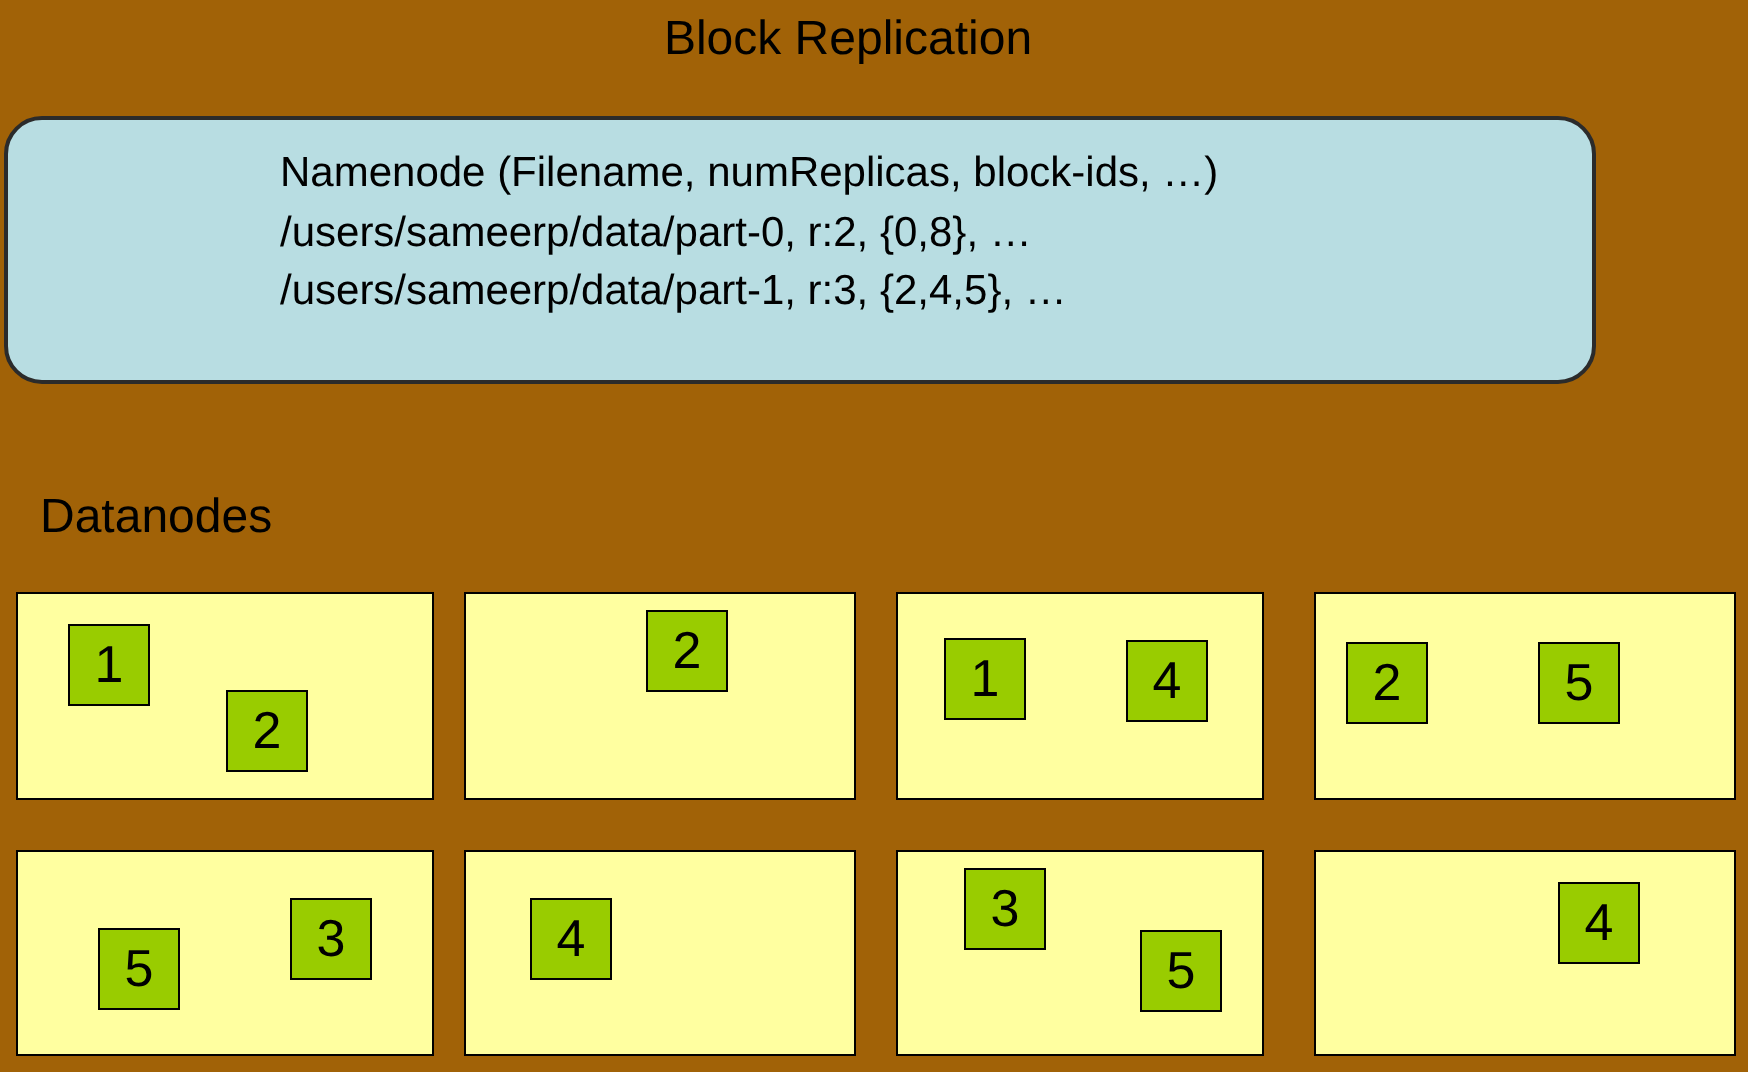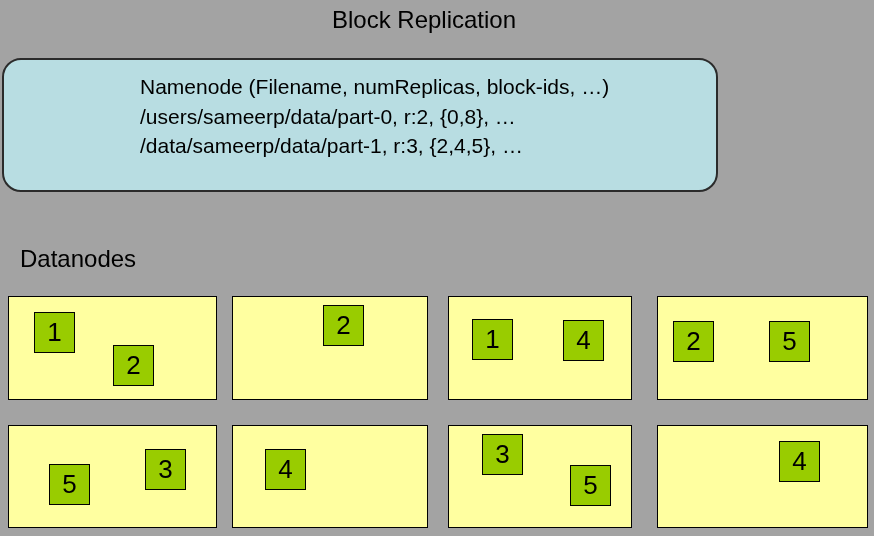--- a/index.html
+++ b/index.html
@@ -4,28 +4,28 @@
 <style>
   :root{
     --nn-fill:#b8dde2;
     --dn-fill:#ffffa0;
     --blk-fill:#99cc00;
     --line:#000000;
     --text:#000000;
   }
   html,body{margin:0;padding:0;background:#ffffff;}
   body{font-family:"Liberation Sans","DejaVu Sans",sans-serif;color:var(--text);}
-  .canvas{position:relative;width:874px;height:536px;background:#a3a3a3;overflow:hidden;}
+  .canvas{position:relative;width:874px;height:536px;background:#a16207;overflow:hidden;}
 
   .title{
     position:absolute;left:0;top:6px;width:848px;
     text-align:center;font-size:24px;line-height:28px;color:var(--text);
   }
   .namenode{
-    position:absolute;left:2px;top:58px;width:716px;height:134px;
+    position:absolute;left:2px;top:58px;width:796px;height:134px;
     box-sizing:border-box;background:var(--nn-fill);
     border:2px solid #2b2b2b;border-radius:19px;text-decoration:underline;
   }
   .nn-text{
     position:absolute;left:136px;top:12px;
     font-size:21px;line-height:29.5px;white-space:nowrap;
   }
   .dn-heading{
     position:absolute;left:20px;top:245px;width:870px;
     font-size:24px;line-height:28px;color:var(--text);
@@ -45,21 +45,21 @@
 <body>
 
 <div class="canvas">
 
   <div class="title">Block Replication</div>
 
   <div class="namenode">
     <div class="nn-text">
       <div>Namenode (Filename, numReplicas, block-ids, …)</div>
       <div>/users/sameerp/data/part-0, r:2, {0,8}, …</div>
-      <div>/data/sameerp/data/part-1, r:3, {2,4,5}, …</div>
+      <div>/users/sameerp/data/part-1, r:3, {2,4,5}, …</div>
     </div>
   </div>
 
   <div class="dn-heading">Datanodes</div>
 
   <div id="nodes-container">
       <div class="datanode" style="left: 8px; top: 296px; width: 209px; height: 104px;">
         <div class="block" style="left: 25px; top: 15px;">
           <span>1</span>
         </div>

